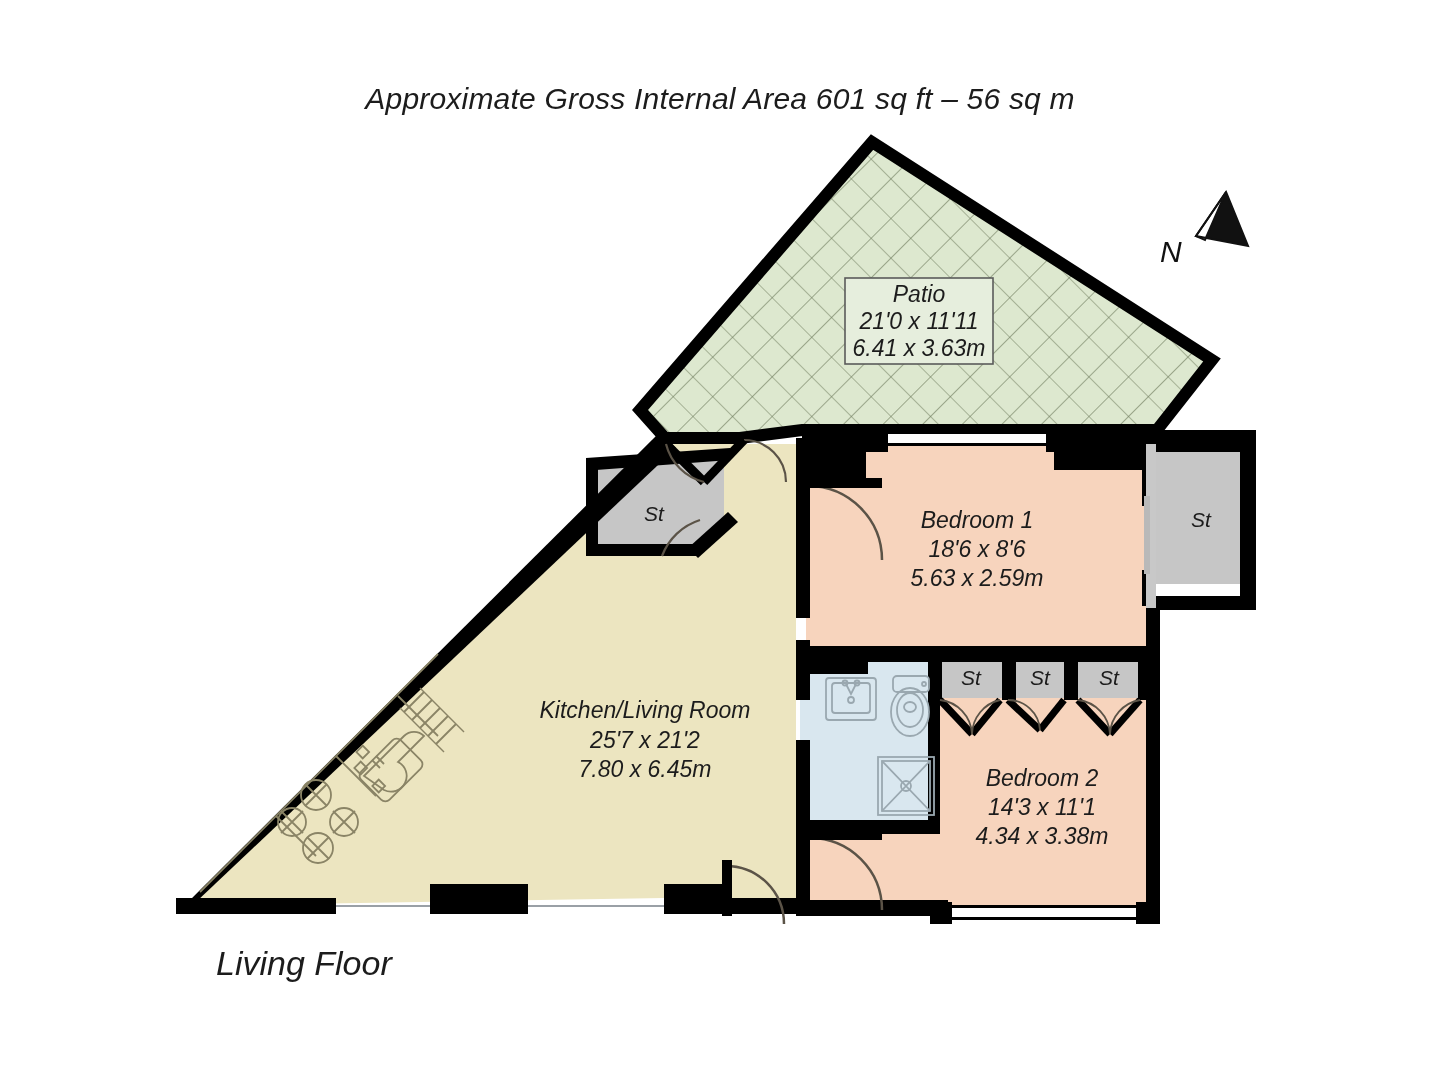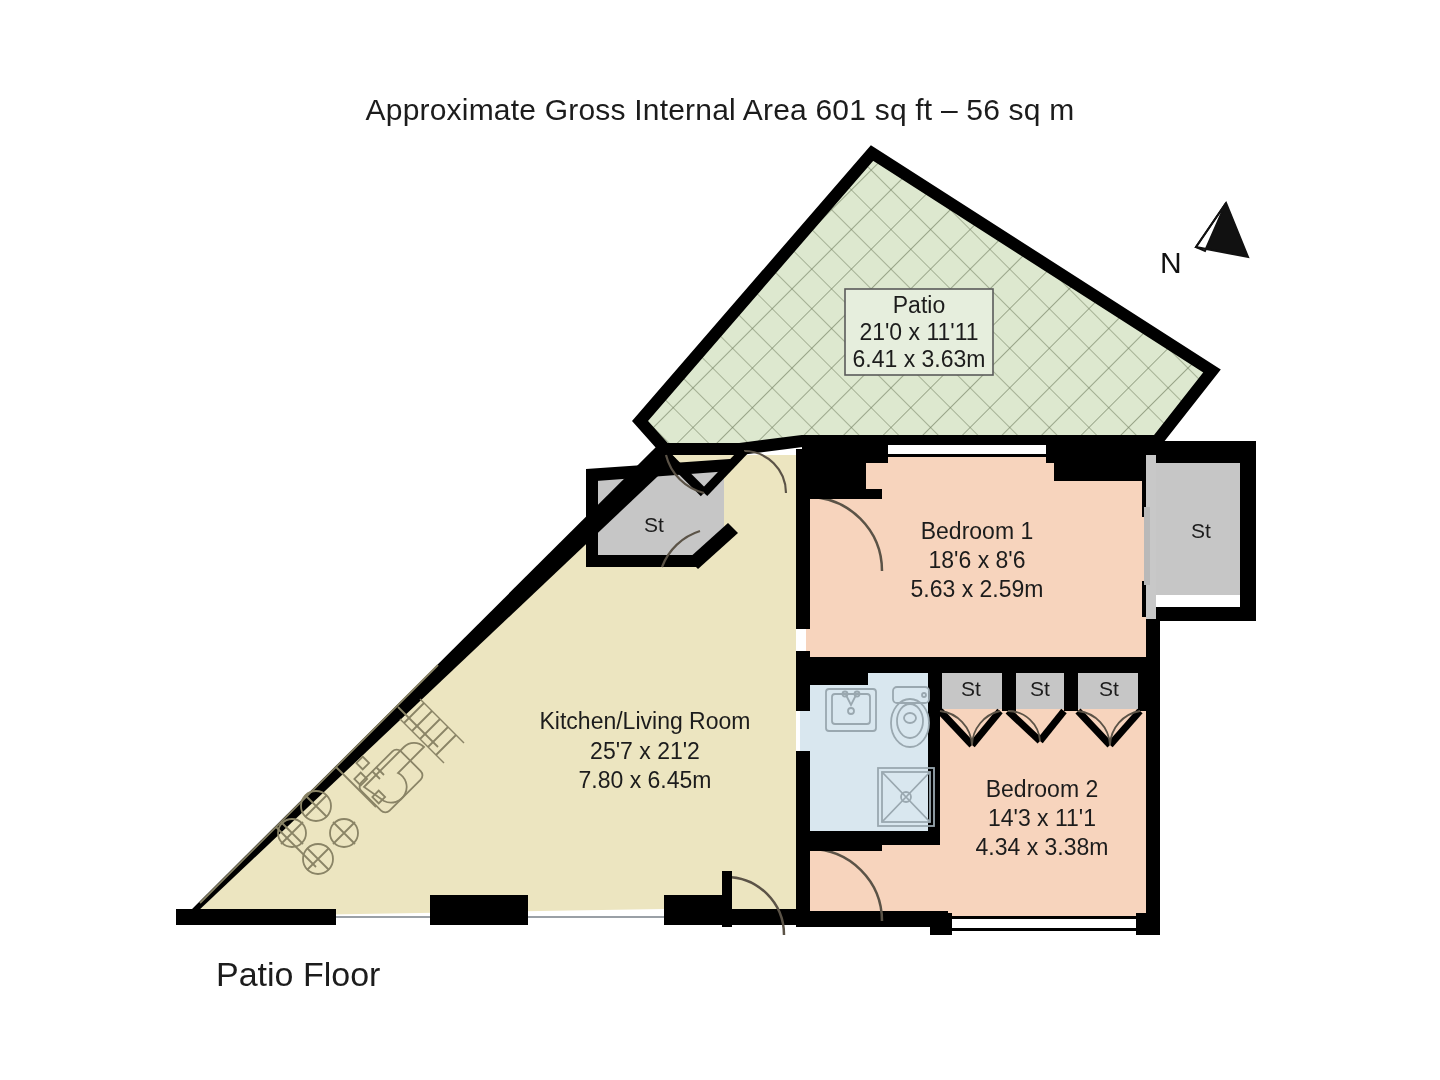--- a/index.html
+++ b/index.html
@@ -9,23 +9,24 @@
   }
   body {
     width: 1440px;
     height: 1080px;
     position: relative;
     font-family: "Liberation Sans", sans-serif;
     overflow: hidden;
   }
   #floorplan-root {
     position: absolute;
-    left: 0; top: 11px;
+    left: 0; top: 0;
     width: 1440px;
     height: 996px;
+    font-style: italic;
   }
   .plan-title {
     position: absolute;
     left: 0;
     top: 82px;
     width: 1440px;
     text-align: center;
     font-size: 30px;
     color: #1c1c1c;
     letter-spacing: 0.2px;
@@ -272,14 +273,14 @@
     </g>
 
     <g>
       <polygon points="1226,192 1248,246 1196,236" fill="#111111"></polygon>
       <polygon points="1226,192 1205,240 1196,236" fill="#ffffff" stroke="#111111" stroke-width="2"></polygon>
       <polygon points="1226,192 1248,246 1196,236" fill="none" stroke="#111111" stroke-width="2"></polygon>
     </g>
     <text class="compass-n" x="1160" y="262">N</text>
   </svg>
 
-  <div class="floor-label">Patio Floor</div>
+  <div class="floor-label">Living Floor</div>
 </div>
 
 </body></html>

